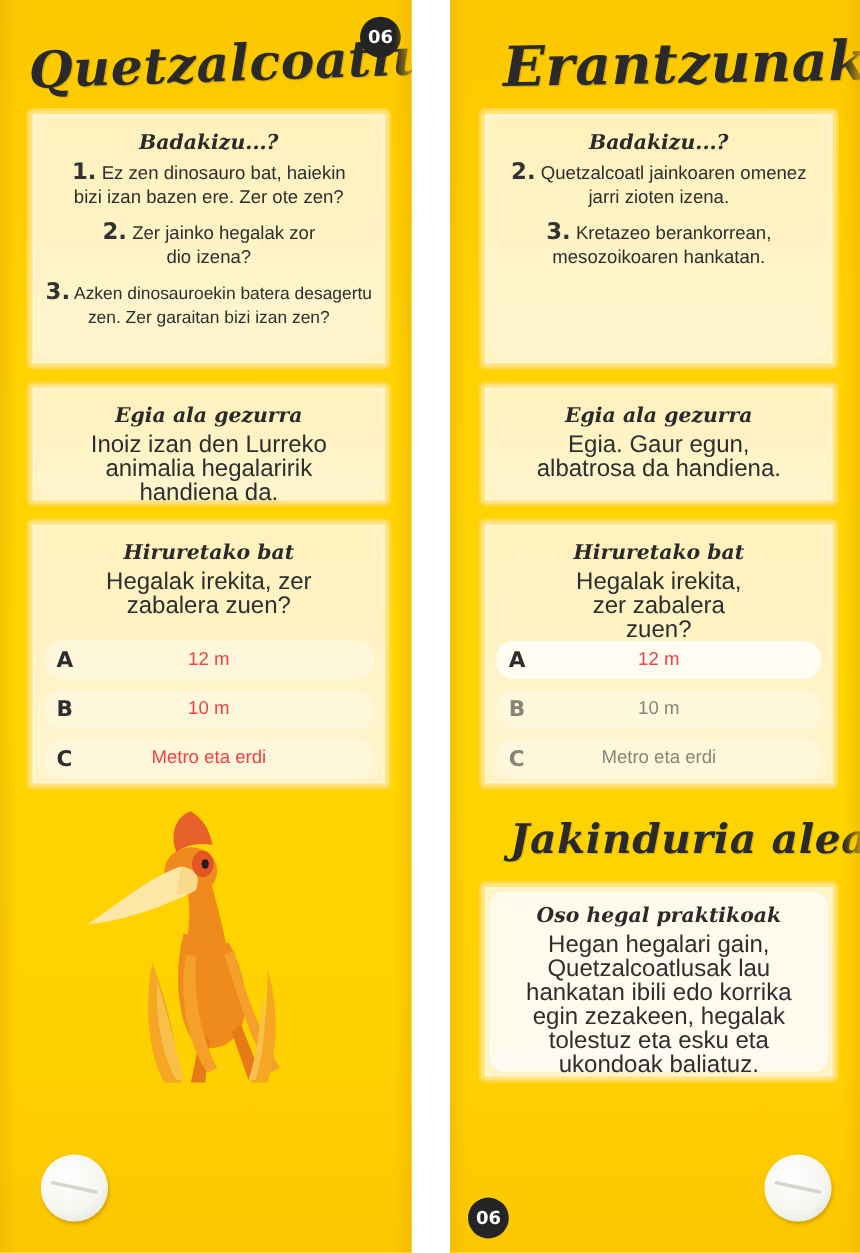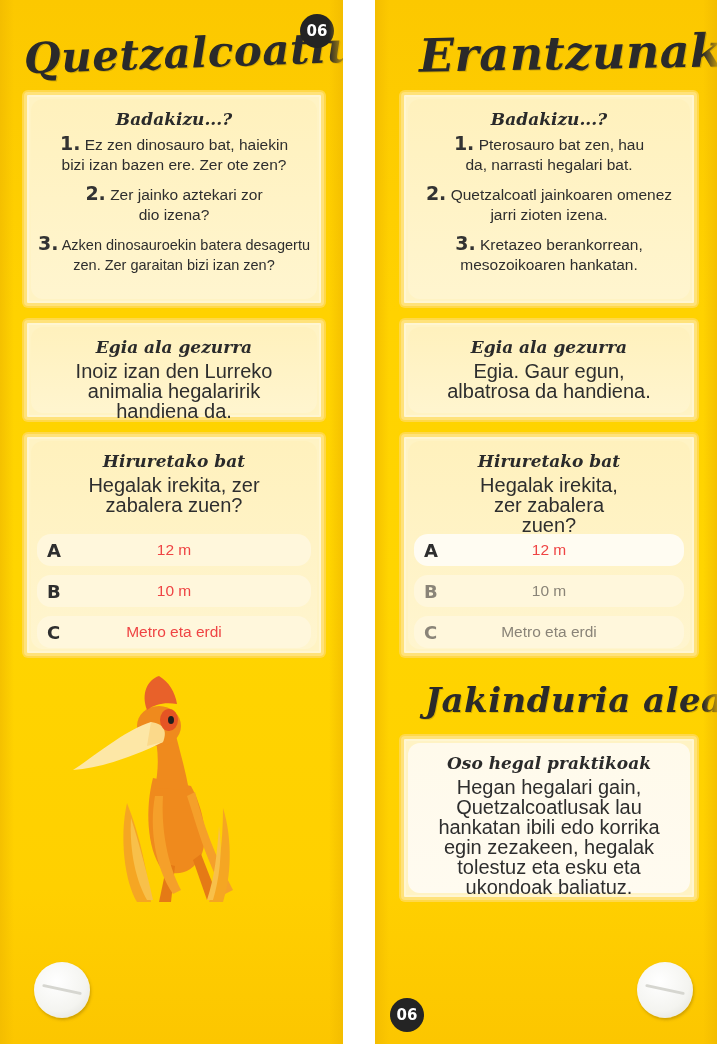--- a/index.html
+++ b/index.html
@@ -95,21 +95,21 @@
   <div class="card" style="left:24px; top:92px; width:300px; height:214px;">
     <div class="inner"></div>
     <div class="content" style="padding-top:14px;">
       <div class="card-heading">Badakizu...?</div>
       <div class="q" style="padding:0 18px;">
         <span class="qnum">1.</span>
         <span>Ez zen dinosauro bat, haiekin bizi izan bazen ere. Zer ote zen?</span>
       </div>
       <div class="q" style="padding:0 44px;">
         <span class="qnum">2.</span>
-        <span>Zer jainko aztekari zor dio izena?</span>
+        <span>Zer jainko hegalak zor dio izena?</span>
       </div>
       <div class="q" style="padding:0 0; font-size:14.5px;">
         <span class="qnum">3.</span>
         <span>Azken dinosauroekin batera desagertu zen. Zer garaitan bizi izan zen?</span>
       </div>
     </div>
   </div>
 
   <div class="card" style="left:24px; top:320px; width:300px; height:100px;">
     <div class="inner"></div>
@@ -171,24 +171,20 @@
   <div class="pill left-pill"></div>
 </div>
 
 <div class="panel right">
   <div class="title right-title">Erantzunak</div>
 
   <div class="card" style="left:26px; top:92px; width:296px; height:214px;">
     <div class="inner"></div>
     <div class="content" style="padding-top:14px;">
       <div class="card-heading">Badakizu...?</div>
-      <div class="q" style="padding:0 30px;">
-        <span class="qnum">1.</span>
-        <span>Pterosauro bat zen, hau da, narrasti hegalari bat.</span>
-      </div>
       <div class="q" style="padding:0 0;text-align:center;">
         <span class="qnum">2.</span>
         <span>Quetzalcoatl jainkoaren omenez jarri zioten izena.</span>
       </div>
       <div class="q" style="padding:0 40px;">
         <span class="qnum">3.</span>
         <span>Kretazeo berankorrean, mesozoikoaren hankatan.</span>
       </div>
     </div>
   </div>

